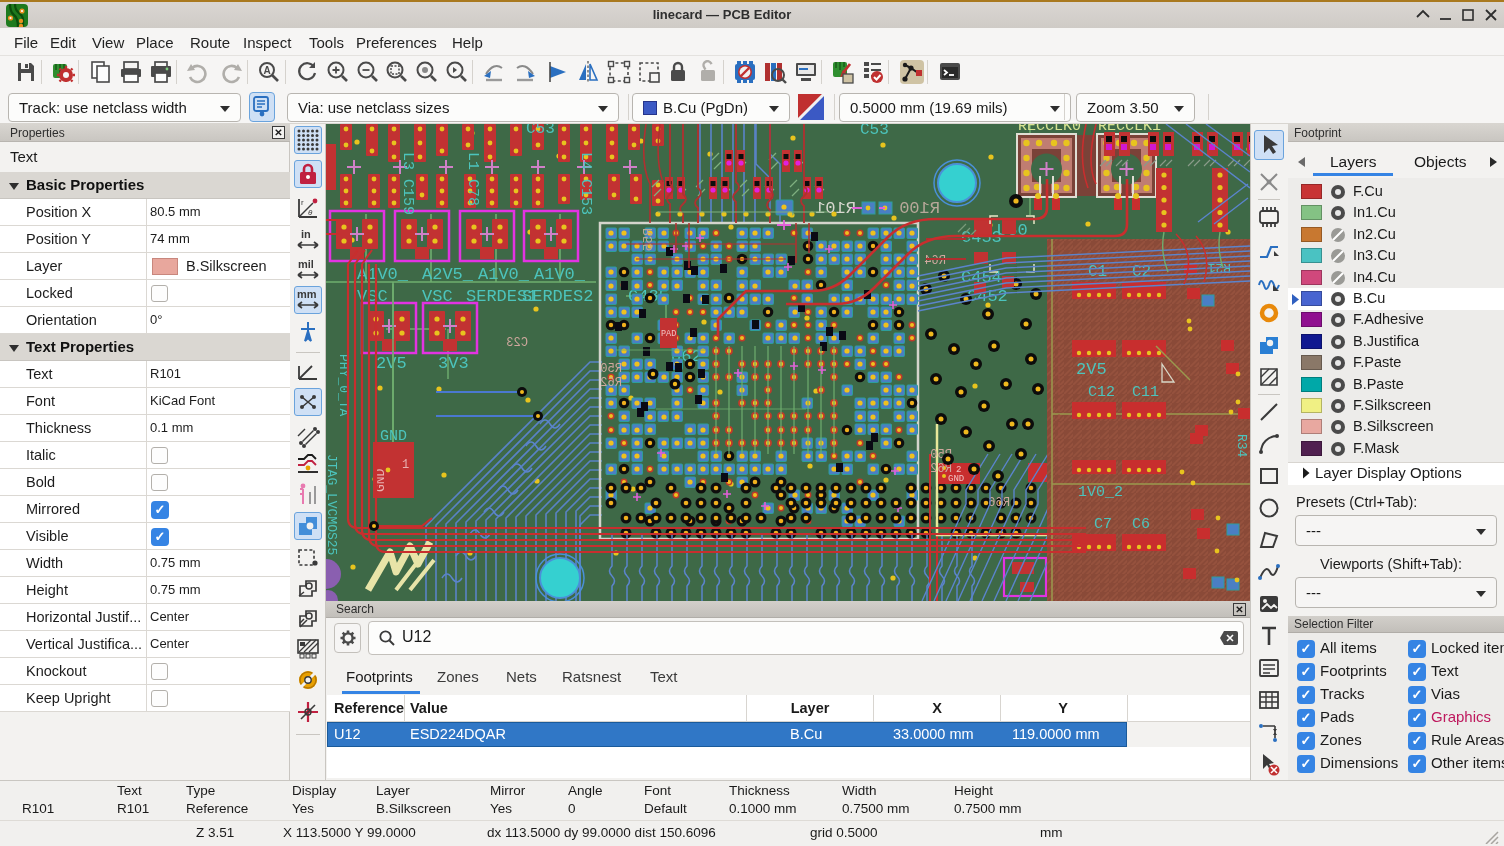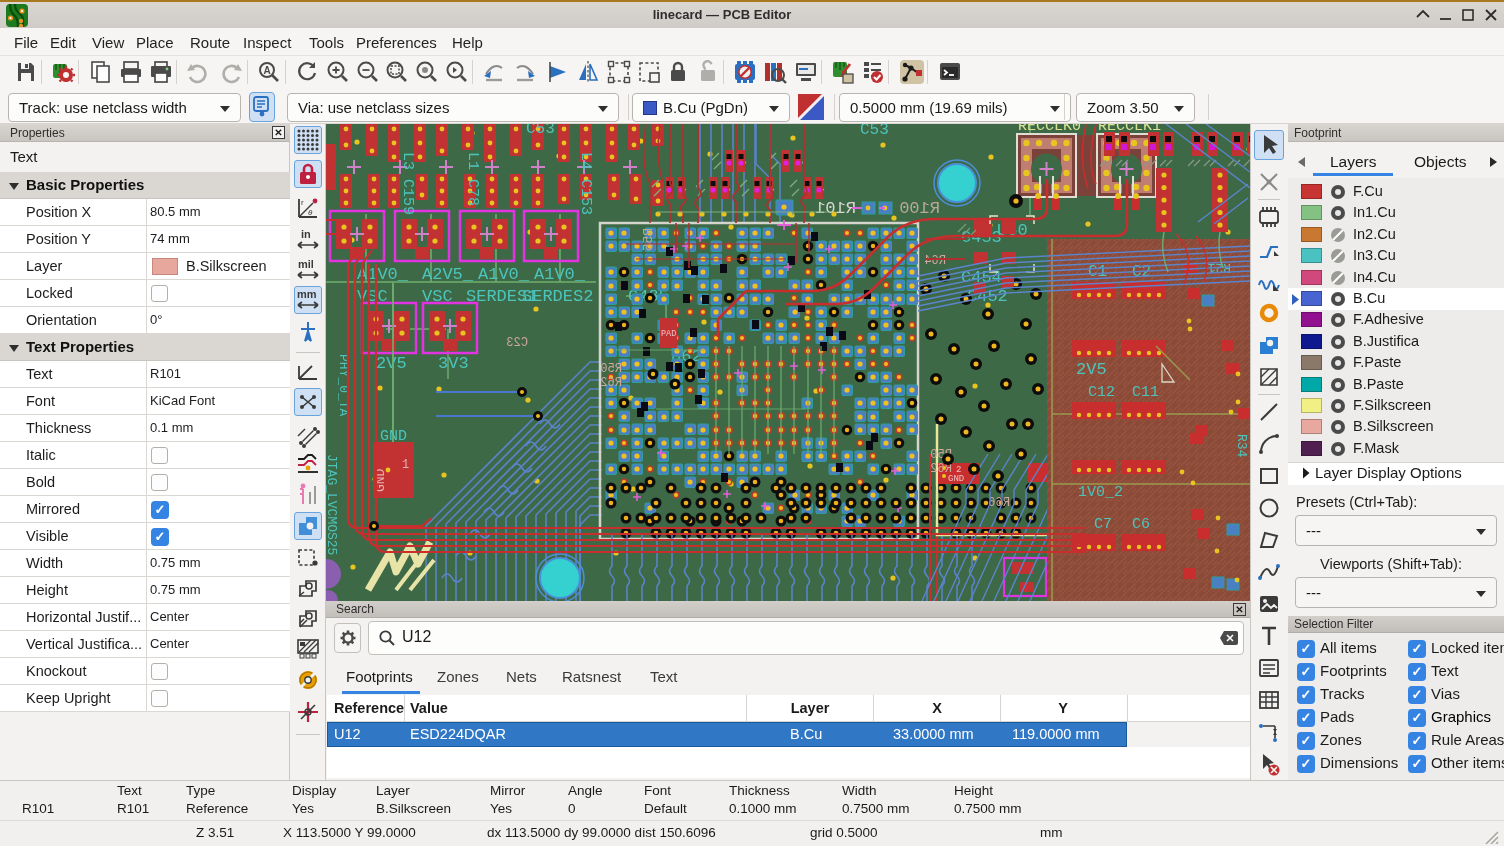--- a/index.html
+++ b/index.html
@@ -2434,21 +2434,21 @@
 <div class="abs" style="left:1320px;top:662px;font-size:15px;color:#1a1a1a;">Footprints</div>
 <div class="cbc" style="left:1408px;top:663px;">✓</div>
 <div class="abs" style="left:1431px;top:662px;font-size:15px;color:#1a1a1a;white-space:nowrap;">Text</div>
 <div class="cbc" style="left:1297px;top:686px;">✓</div>
 <div class="abs" style="left:1320px;top:685px;font-size:15px;color:#1a1a1a;">Tracks</div>
 <div class="cbc" style="left:1408px;top:686px;">✓</div>
 <div class="abs" style="left:1431px;top:685px;font-size:15px;color:#1a1a1a;white-space:nowrap;">Vias</div>
 <div class="cbc" style="left:1297px;top:709px;">✓</div>
 <div class="abs" style="left:1320px;top:708px;font-size:15px;color:#1a1a1a;">Pads</div>
 <div class="cbc" style="left:1408px;top:709px;">✓</div>
-<div class="abs" style="left:1431px;top:708px;font-size:15px;color:#000000;white-space:nowrap;">Graphics</div>
+<div class="abs" style="left:1431px;top:708px;font-size:15px;color:#be185d;white-space:nowrap;">Graphics</div>
 <div class="cbc" style="left:1297px;top:732px;">✓</div>
 <div class="abs" style="left:1320px;top:731px;font-size:15px;color:#1a1a1a;">Zones</div>
 <div class="cbc" style="left:1408px;top:732px;">✓</div>
 <div class="abs" style="left:1431px;top:731px;font-size:15px;color:#1a1a1a;white-space:nowrap;">Rule Areas</div>
 <div class="cbc" style="left:1297px;top:755px;">✓</div>
 <div class="abs" style="left:1320px;top:754px;font-size:15px;color:#1a1a1a;">Dimensions</div>
 <div class="cbc" style="left:1408px;top:755px;">✓</div>
 <div class="abs" style="left:1431px;top:754px;font-size:15px;color:#1a1a1a;white-space:nowrap;">Other items</div>
 <div class="abs" style="left:0;top:780px;width:1504px;height:40px;background:#f1f0ee;border-top:1px solid #c9c6c1;"></div>
 <div class="abs" style="left:22px;top:783px;font-size:13.5px;color:#4d7c0f;margin-top:41px;">Footprint</div>

